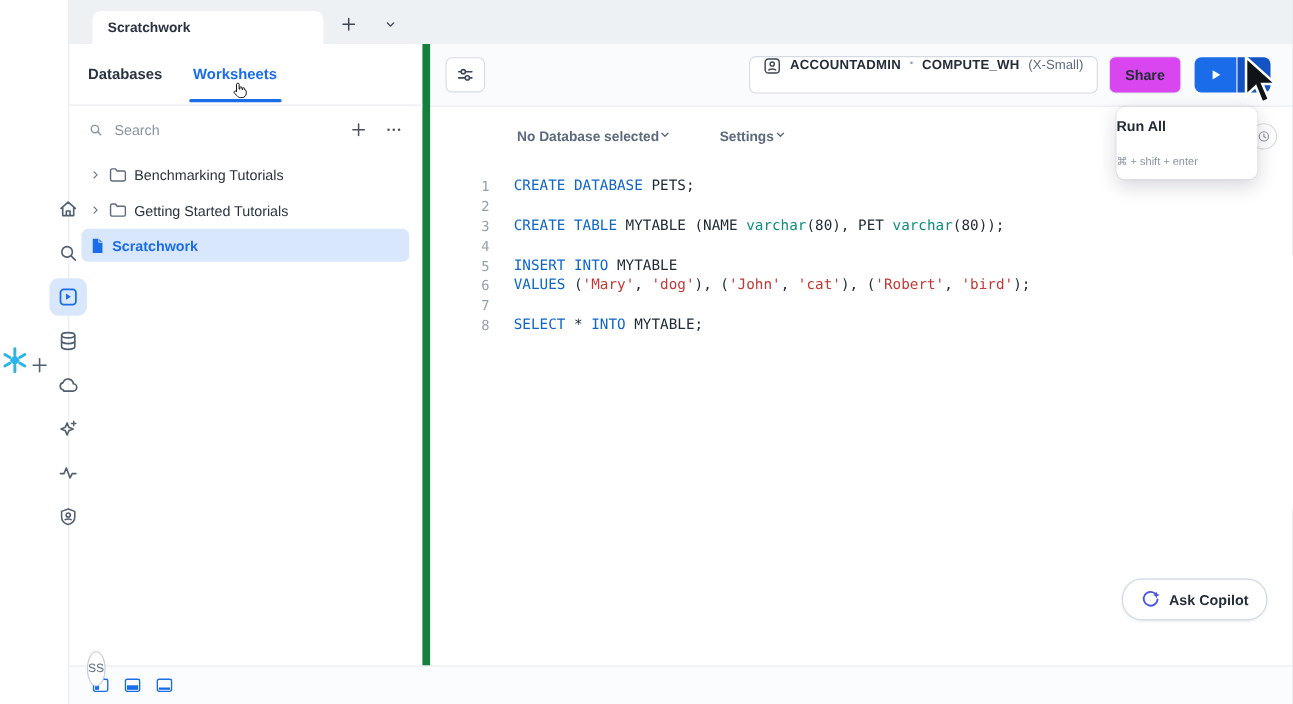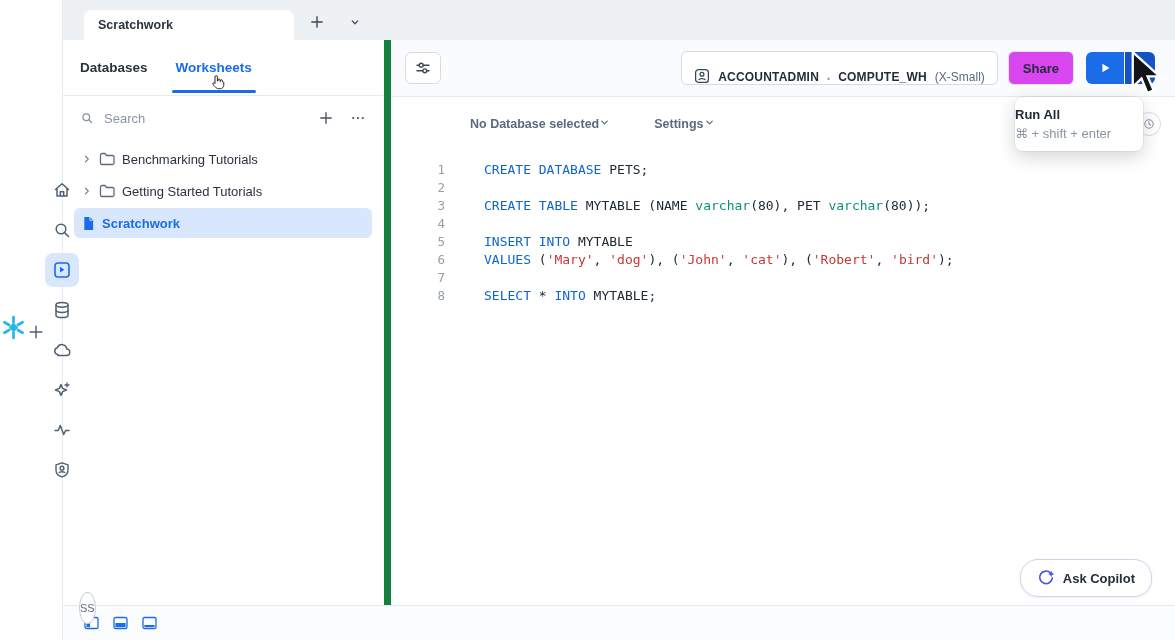--- a/index.html
+++ b/index.html
@@ -46,21 +46,21 @@
   .tree-row.selected{background:#d9e7fc;color:#1a6ce8;font-weight:700}
 
   
   .main{position:absolute;left:385px;top:40px;right:0;bottom:34px;background:#fff}
   .main-header{height:56px;background:#fafbfd;border-bottom:1px solid #e7ebf0;display:flex;
                align-items:center;padding:0 20px;gap:10px}
   .filters-btn{width:34px;height:30px;border:1px solid #d6dbe2;border-radius:6px;background:#fff;
                display:flex;align-items:center;justify-content:center;color:#3c4656;cursor:pointer}
   .spacer{flex:1}
   .context-pill{height:32px;border:1px solid #d6dbe2;border-radius:6px;background:#fff;display:flex;
-                align-items:flex-end;padding:0 12px;gap:8px;font-size:12px;cursor:pointer}
+                align-items:flex-start;padding:0 12px;gap:8px;font-size:12px;cursor:pointer}
   .ctx-role,.ctx-wh{font-weight:700;letter-spacing:.2px;color:#242d39}
   .ctx-dot{color:#9aa3b0;font-size:9px}
   .ctx-size{color:#5d6a7e}
   .share-btn{height:32px;padding:0 14px;border:1px solid #e0e4ea;border-radius:6px;background:#d946ef;
              font-size:13px;font-weight:700;color:#242d39;display:flex;align-items:center;cursor:pointer}
   .run-group{display:flex;margin-left:2px}
   .run-btn{width:38px;height:32px;background:#1b6ce9;border-radius:6px 0 0 6px;display:flex;
            align-items:center;justify-content:center;cursor:pointer}
   .run-caret{width:30px;height:32px;background:#1353c4;border-radius:0 6px 6px 0;margin-left:1px;
              display:flex;align-items:center;justify-content:center;cursor:pointer}
@@ -68,32 +68,32 @@
   .editor-toolbar{height:54px;display:flex;align-items:center;padding:0 14px 0 85px;gap:44px;
                   color:#5d6a7e;font-size:12.5px;font-weight:600}
   .dd{display:flex;align-items:flex-start;gap:0;cursor:pointer}
   .tb-right{margin-left:auto;width:22px;height:22px;border:1px solid #d6dbe2;border-radius:50%;
             display:flex;align-items:center;justify-content:center;color:#8a94a3;cursor:pointer}
 
   .code-area{padding-top:10px;font-family:"DejaVu Sans Mono","Liberation Mono",monospace;
              font-size:13px;line-height:18px}
   .code-line{display:flex}
   .gutter{width:60px;text-align:right;padding-right:22px;color:#94a0ad;flex:none;font-size:12.5px}
-  .code-text{white-space:pre;margin-left:17px;min-height:18px}
+  .code-text{white-space:pre;min-height:18px}
   .tok-kw{color:#0d66c9}.tok-ty{color:#0e8d7e}.tok-st{color:#c23934}.tok-pl{color:#212b36}
 
   
   .run-menu{position:absolute;left:1015px;top:97px;width:128px;background:#fff;border-radius:8px;
             box-shadow:0 0 0 1px rgba(20,30,50,.06),0 6px 18px rgba(20,30,50,.18);
             padding:10px 0;z-index:50}
   .run-menu .title{font-size:13px;font-weight:700;color:#222b36}
-  .run-menu .shortcut{font-size:13px;color:#8a94a3;margin-top:4px}
-
-  
-  .copilot-btn{position:absolute;right:23px;bottom:43px;height:36px;padding:0 16px;border-radius:18px;
+  .run-menu .shortcut{font-size:10px;color:#8a94a3;margin-top:20px}
+
+  
+  .copilot-btn{position:absolute;right:23px;bottom:76px;height:36px;padding:0 16px;border-radius:18px;
                background:#fff;border:1px solid #ccd7e6;display:flex;align-items:center;gap:8px;
                font-size:13px;font-weight:700;color:#242d39;z-index:20;cursor:pointer;
                box-shadow:0 1px 3px rgba(20,30,50,.08)}
 
   
   .bottom-bar{position:absolute;left:62px;bottom:0;width:1113px;height:34px;background:#fbfcfe;
               border-top:1px solid #e7ebf0;display:flex;align-items:center;padding:0 22px;gap:14px;z-index:30}
   .layout-icon{color:#1a6ce8;cursor:pointer;display:flex}
 
   .cursor{position:absolute;z-index:60;pointer-events:none}

